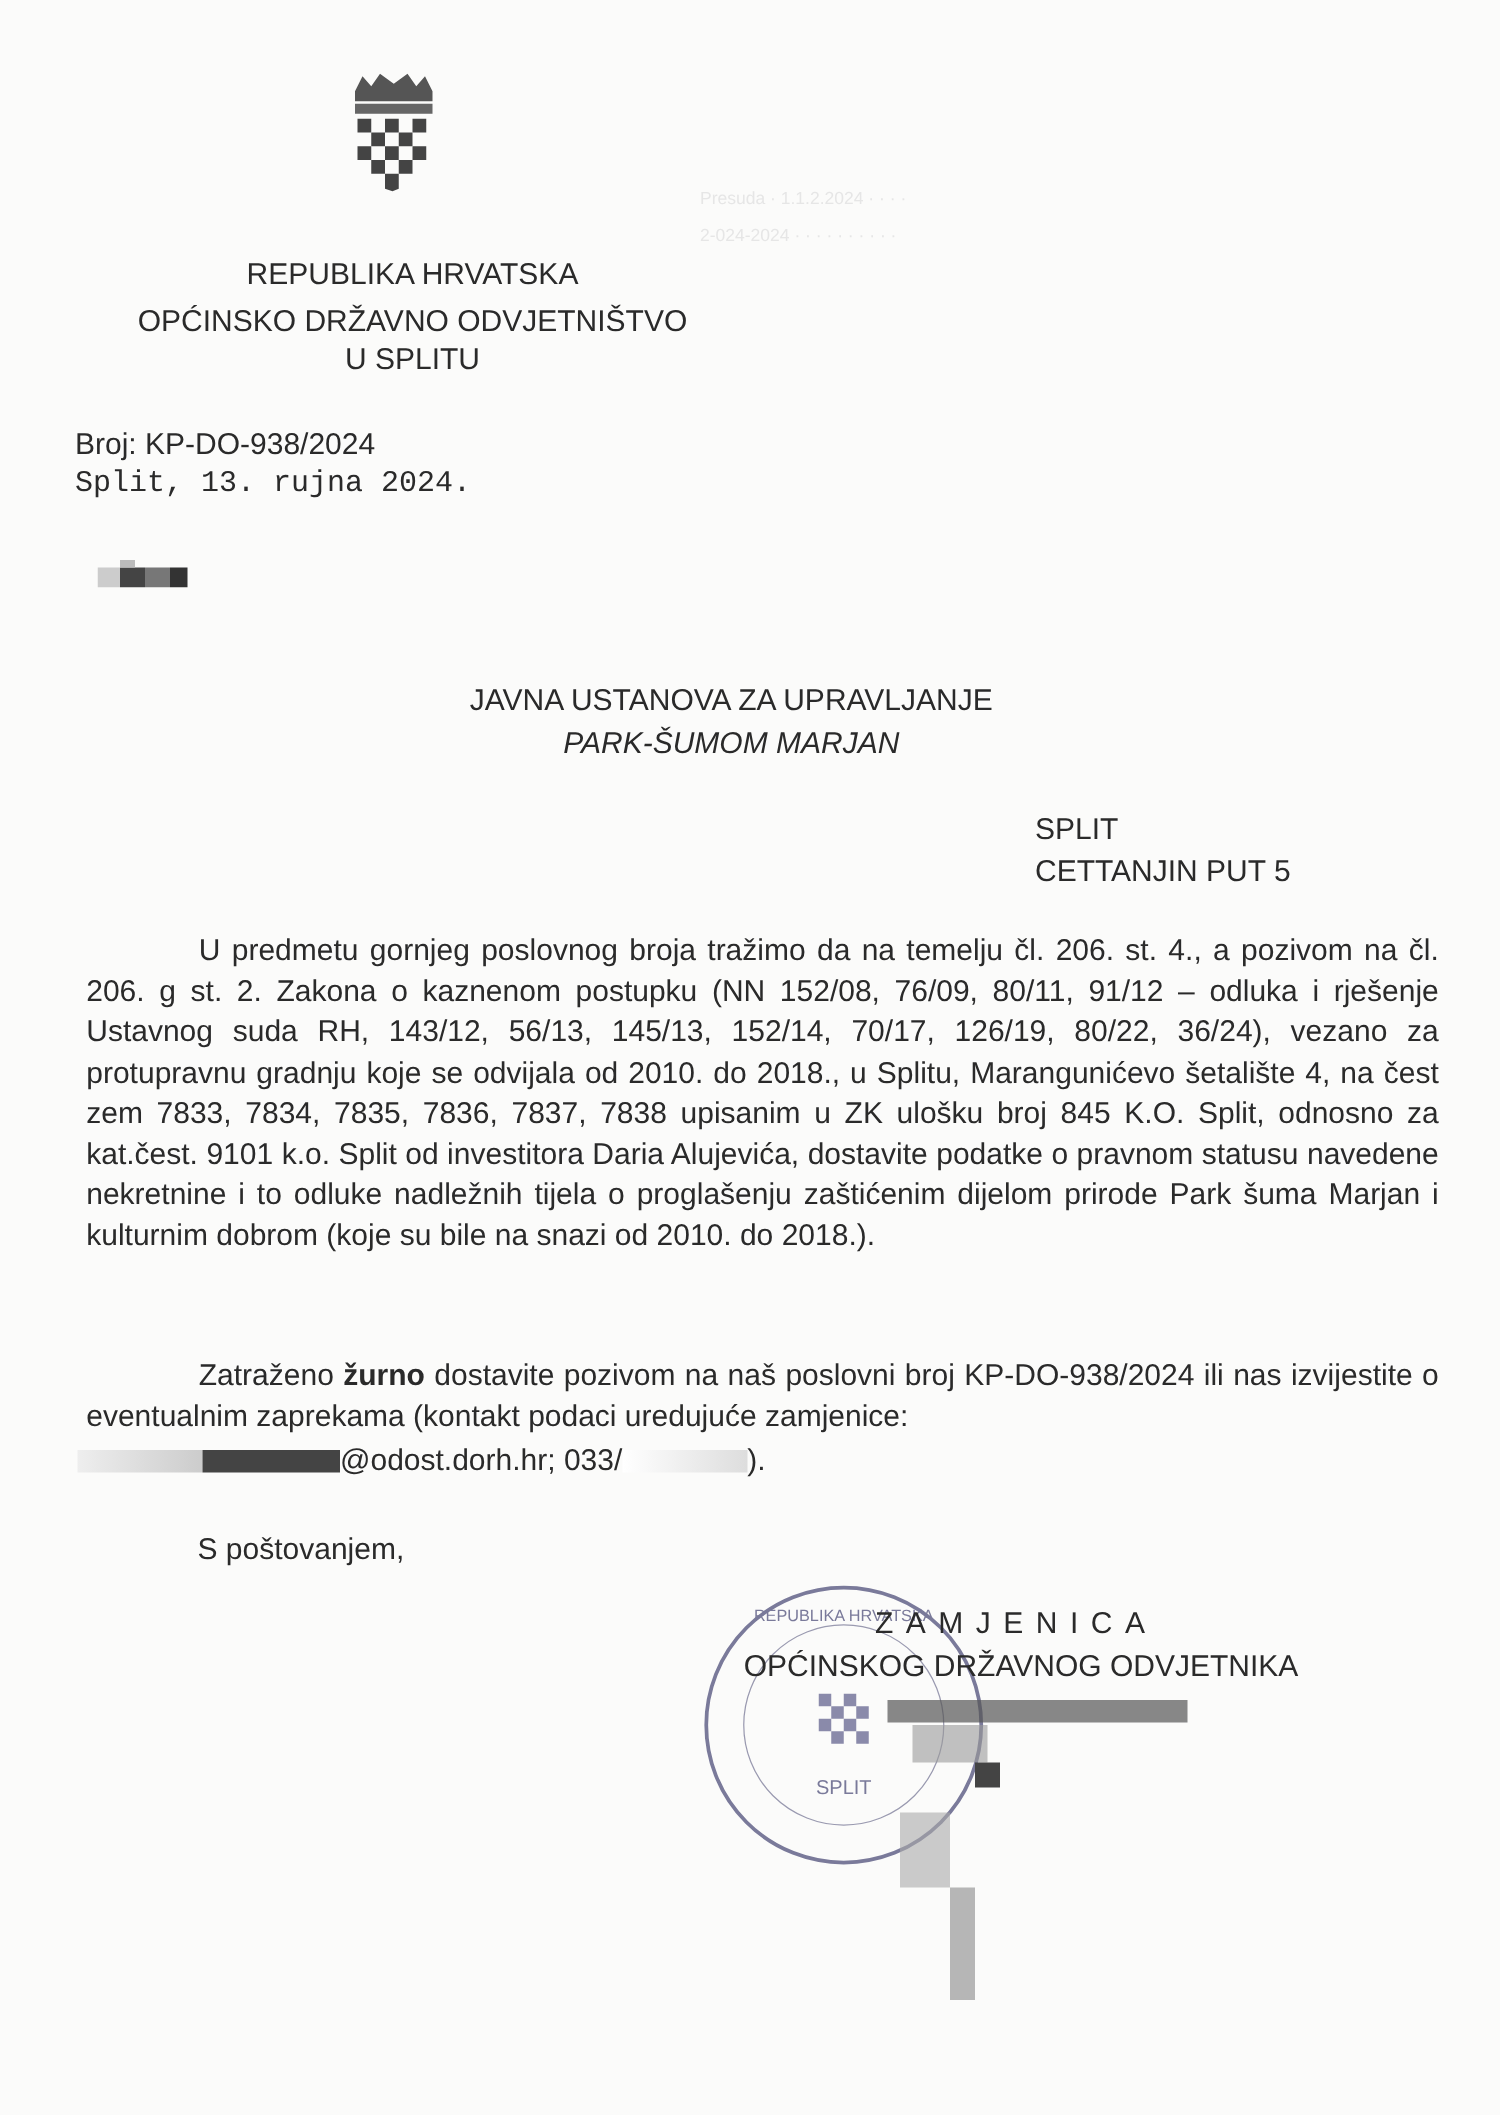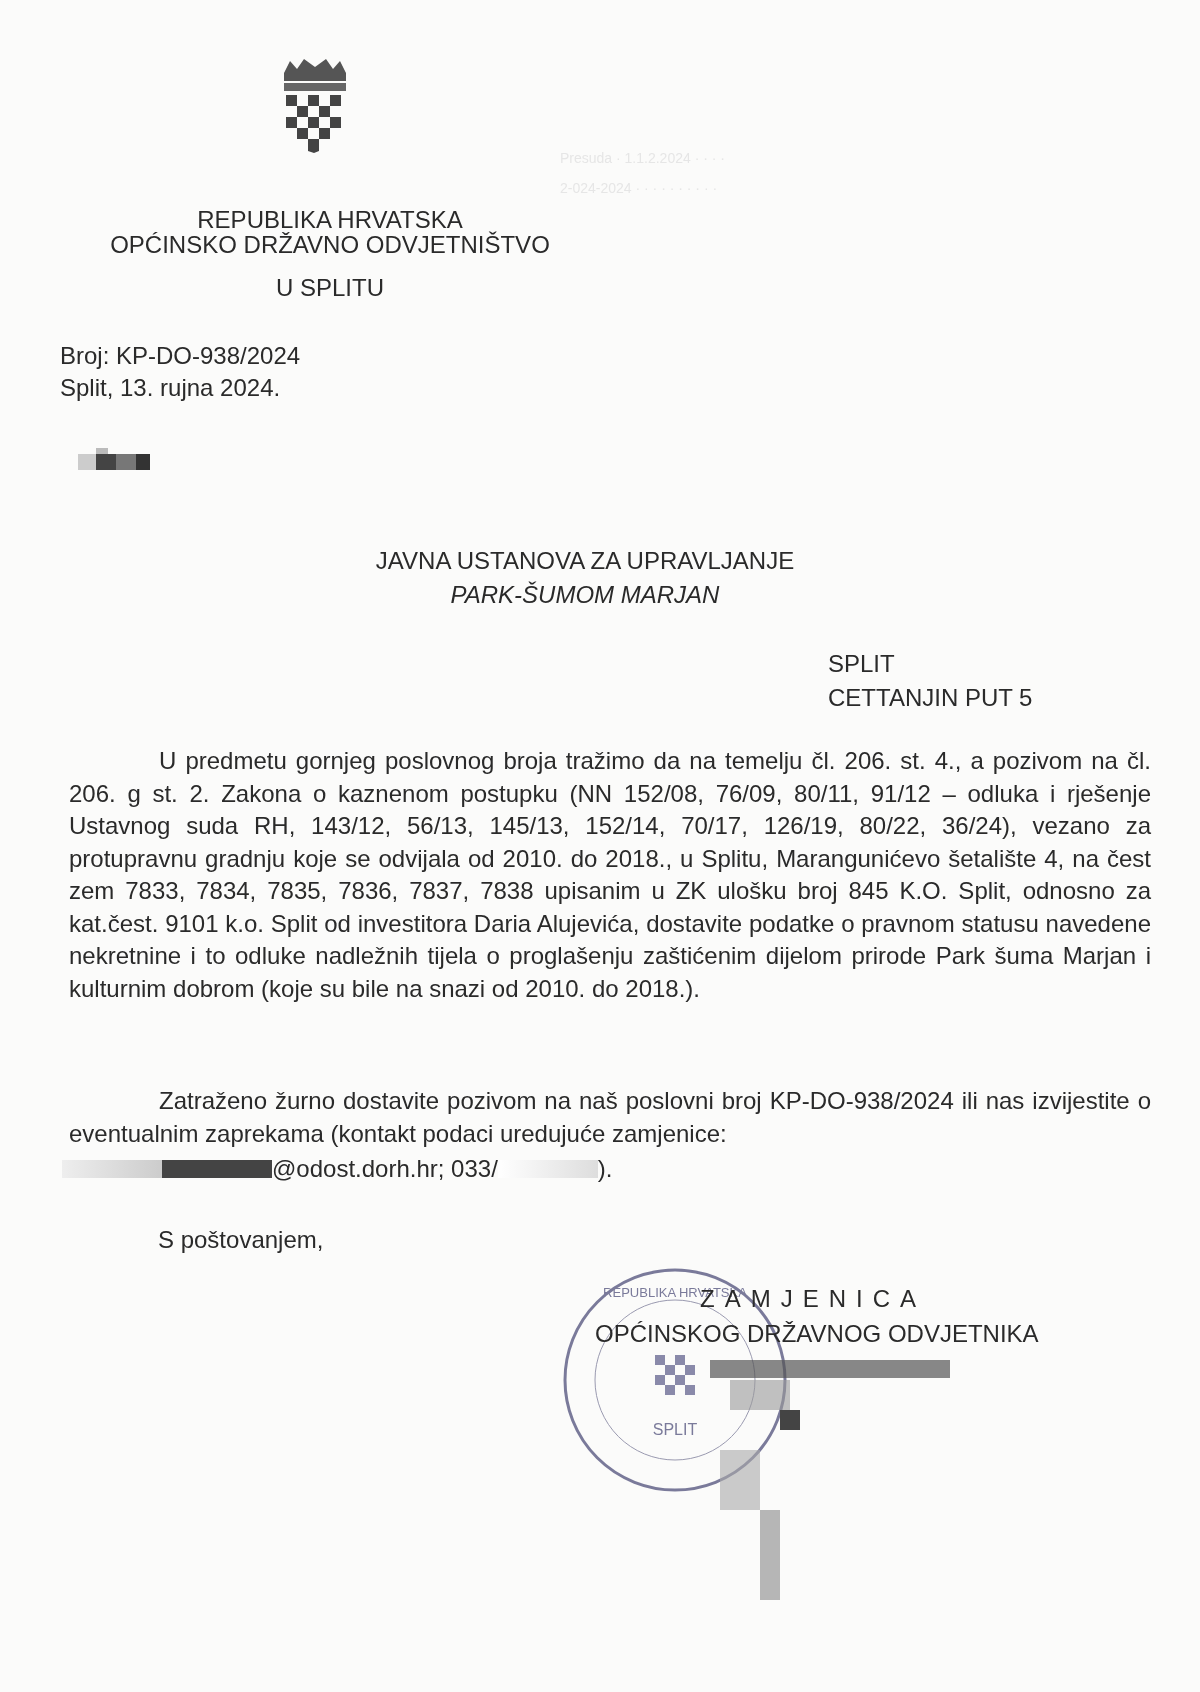--- a/index.html
+++ b/index.html
@@ -15,21 +15,21 @@
     .crest { position: absolute; left: 280px; top: 55px; width: 70px; height: 100px; }
     .hdr { position: absolute; left: 60px; width: 540px; text-align: center; font-size: 24px; line-height: 32px; }
     .ref { position: absolute; left: 60px; font-size: 24px; line-height: 32px; }
     .redact-small { position: absolute; left: 78px; top: 448px; width: 80px; height: 22px; }
     .recip { position: absolute; left: 300px; width: 570px; text-align: center; font-size: 24px; line-height: 32px; }
     .addr { position: absolute; left: 828px; font-size: 24px; line-height: 32px; }
     .para {
       position: absolute; left: 69px; width: 1082px; font-size: 24px; line-height: 32.5px;
       text-align: justify; text-indent: 90px;
     }
-    .para b { font-weight: normal; }
+    .para b { font-weight: bold; }
     .blur { display: inline-block; height: 18px; vertical-align: middle; }
     .greet { position: absolute; left: 158px; top: 1160px; font-size: 24px; }
     .stamp { position: absolute; left: 560px; top: 1265px; width: 230px; height: 230px; }
     .sigtitle { position: absolute; left: 700px; top: 1285px; font-size: 24px; letter-spacing: 10px; }
     .sigsub { position: absolute; left: 595px; top: 1320px; font-size: 24px; }
     .sigblur { position: absolute; left: 700px; top: 1360px; width: 330px; height: 260px; }
   </style>
 </head>
 <body>
 
@@ -50,25 +50,25 @@
       <rect x="6" y="62" width="11" height="11"></rect>
         <rect x="28" y="62" width="11" height="11"></rect>
         <rect x="50" y="62" width="11" height="11"></rect>
       <rect x="17" y="73" width="11" height="11"></rect>
         <rect x="39" y="73" width="11" height="11"></rect>
       <path d="M28 84 L39 84 L39 96 L34 98 L28 96 Z"></path>
     </g>
   </svg>
 
   <div class="hdr" style="top:204px;">REPUBLIKA HRVATSKA</div>
-  <div class="hdr" style="top:229px;">OPĆINSKO DRŽAVNO ODVJETNIŠTVO</div>
+  <div class="hdr" style="top:242px;">OPĆINSKO DRŽAVNO ODVJETNIŠTVO</div>
   <div class="hdr" style="top:272px;">U SPLITU</div>
 
   <div class="ref" style="top:340px;">Broj: KP-DO-938/2024</div>
-  <div class="ref" style="top:372px;">Split, 13. rujna 2024.</div>
+  <div class="ref" style="top:372px;font-family:Liberation Mono, monospace;">Split, 13. rujna 2024.</div>
 
   <svg class="redact-small" viewBox="0 0 80 22">
     <rect x="0" y="6" width="18" height="16" fill="#ccc"></rect>
     <rect x="18" y="6" width="20" height="16" fill="#444"></rect>
     <rect x="38" y="6" width="20" height="16" fill="#777"></rect>
     <rect x="58" y="6" width="14" height="16" fill="#333"></rect>
     <rect x="18" y="0" width="12" height="6" fill="#bbb"></rect>
   </svg>
 
   <div class="recip" style="top:545px;">JAVNA USTANOVA  ZA UPRAVLJANJE</div>

